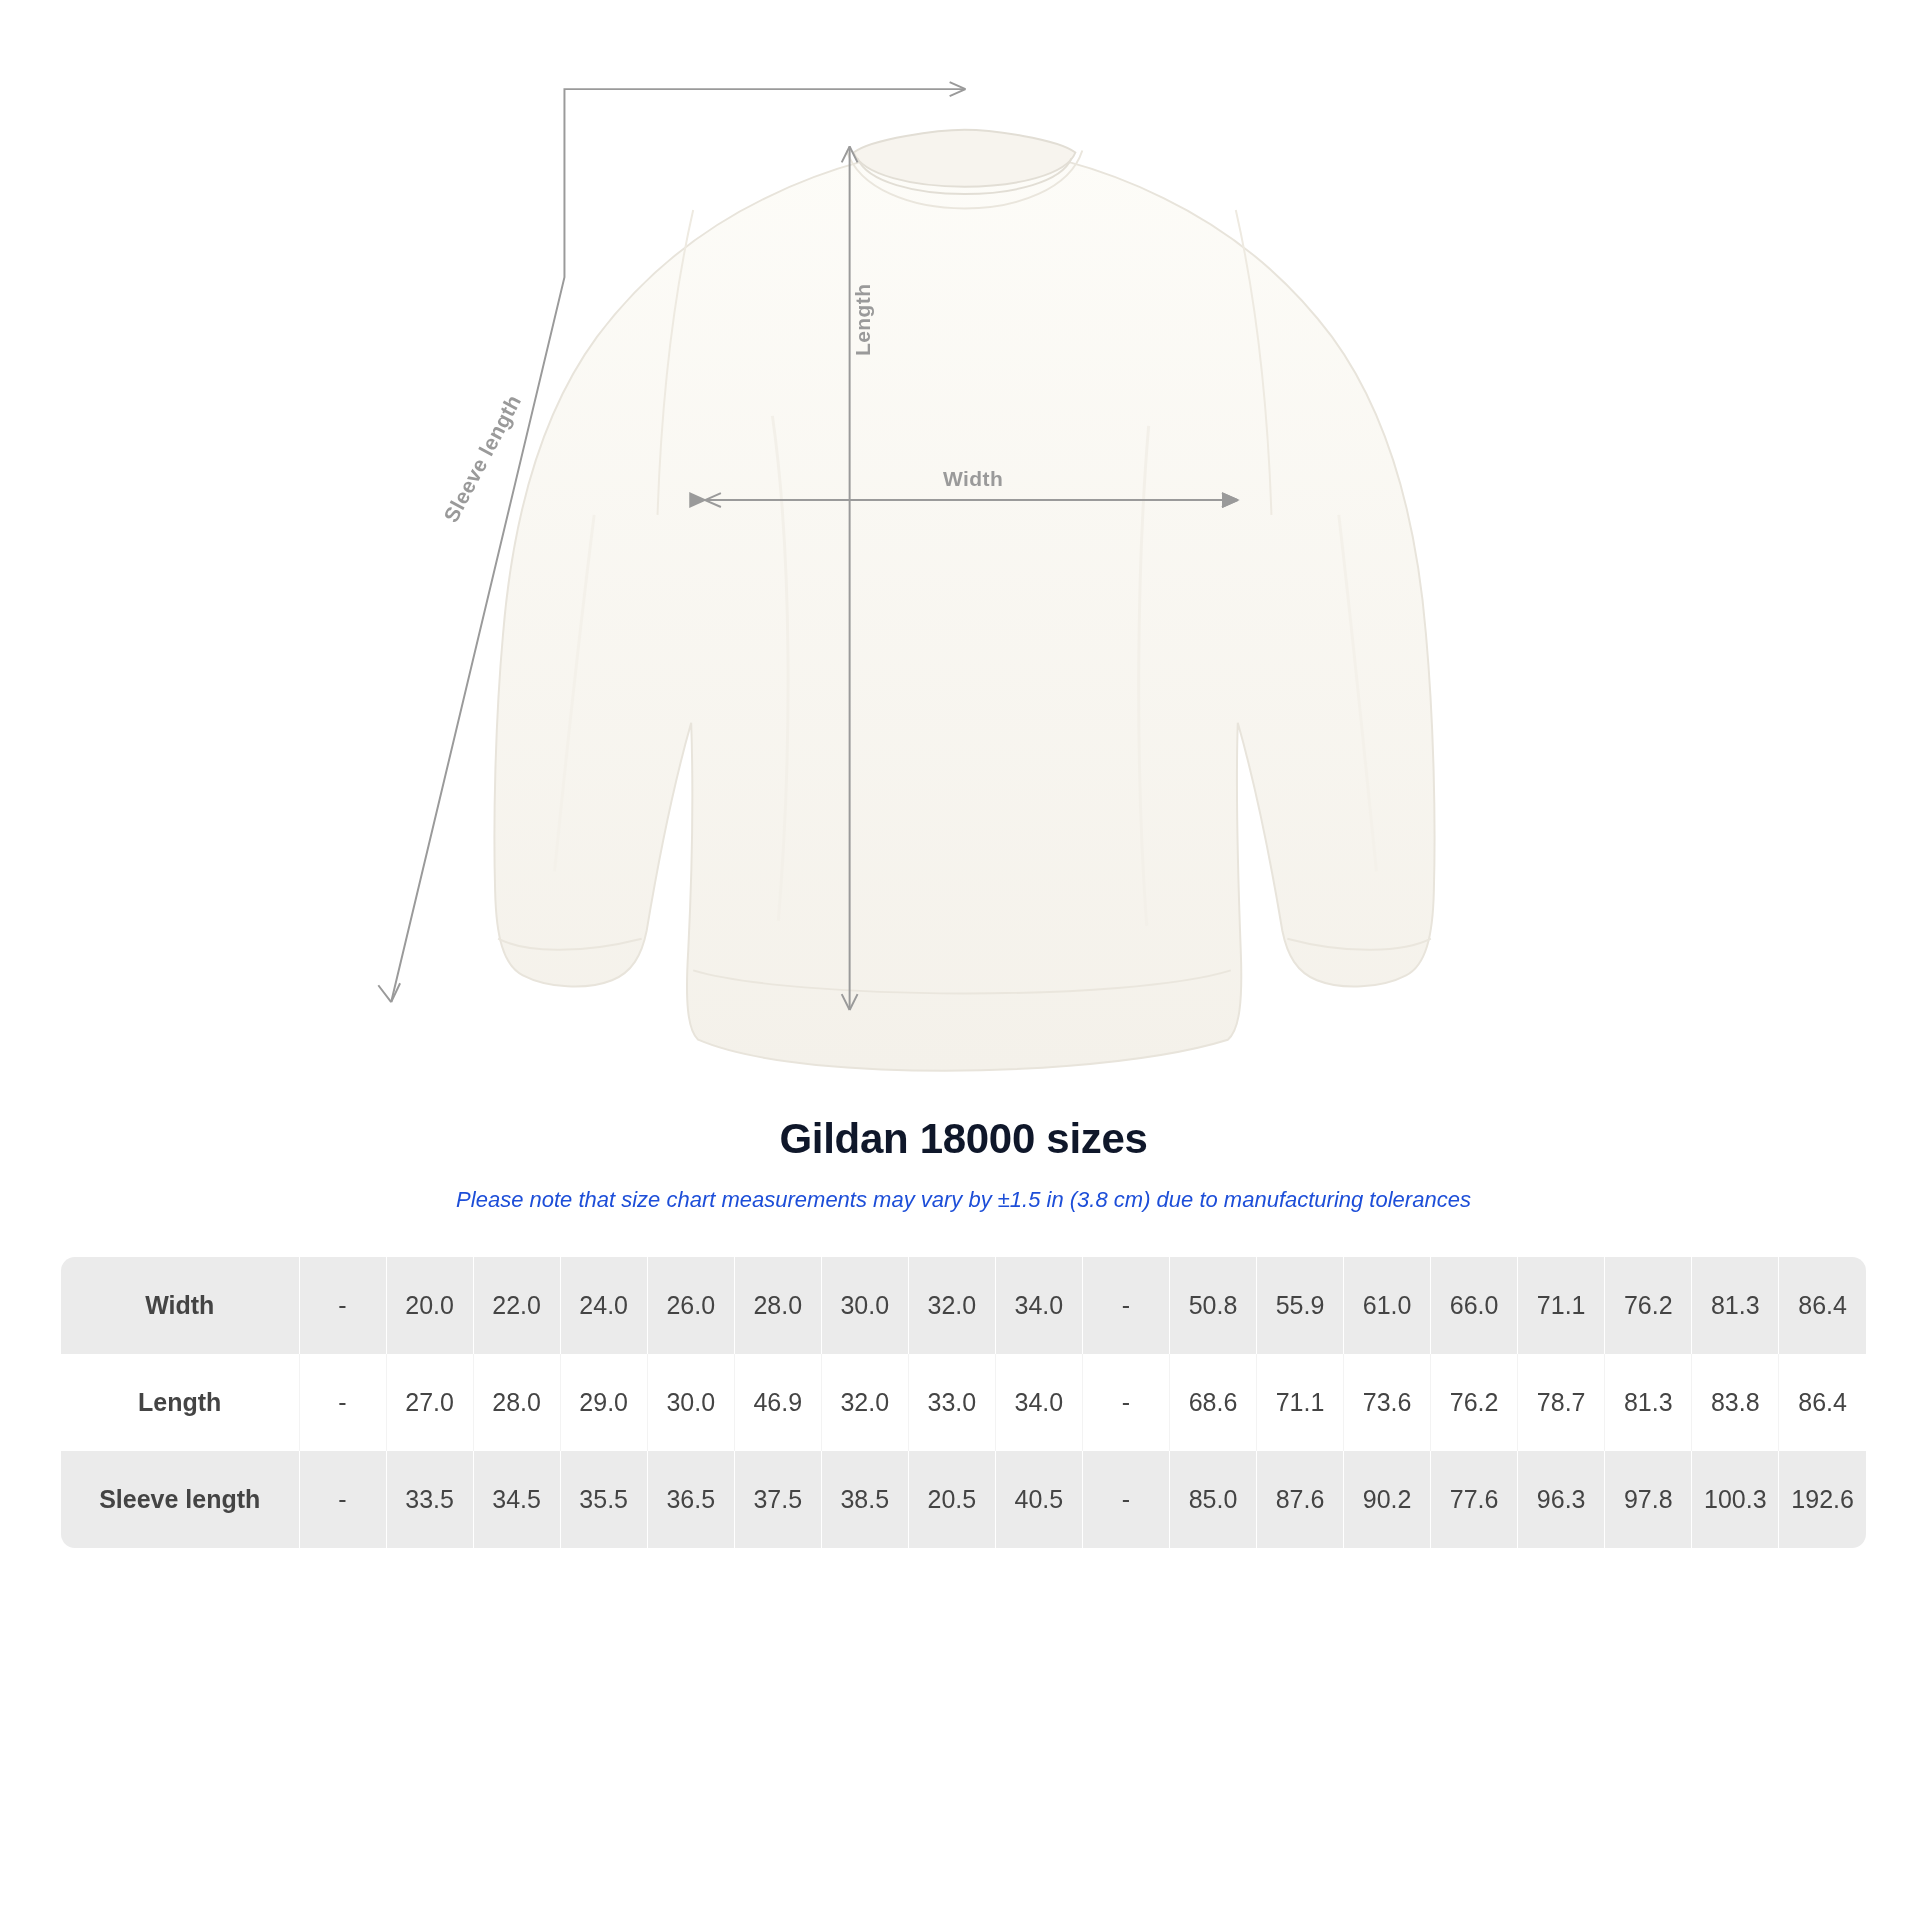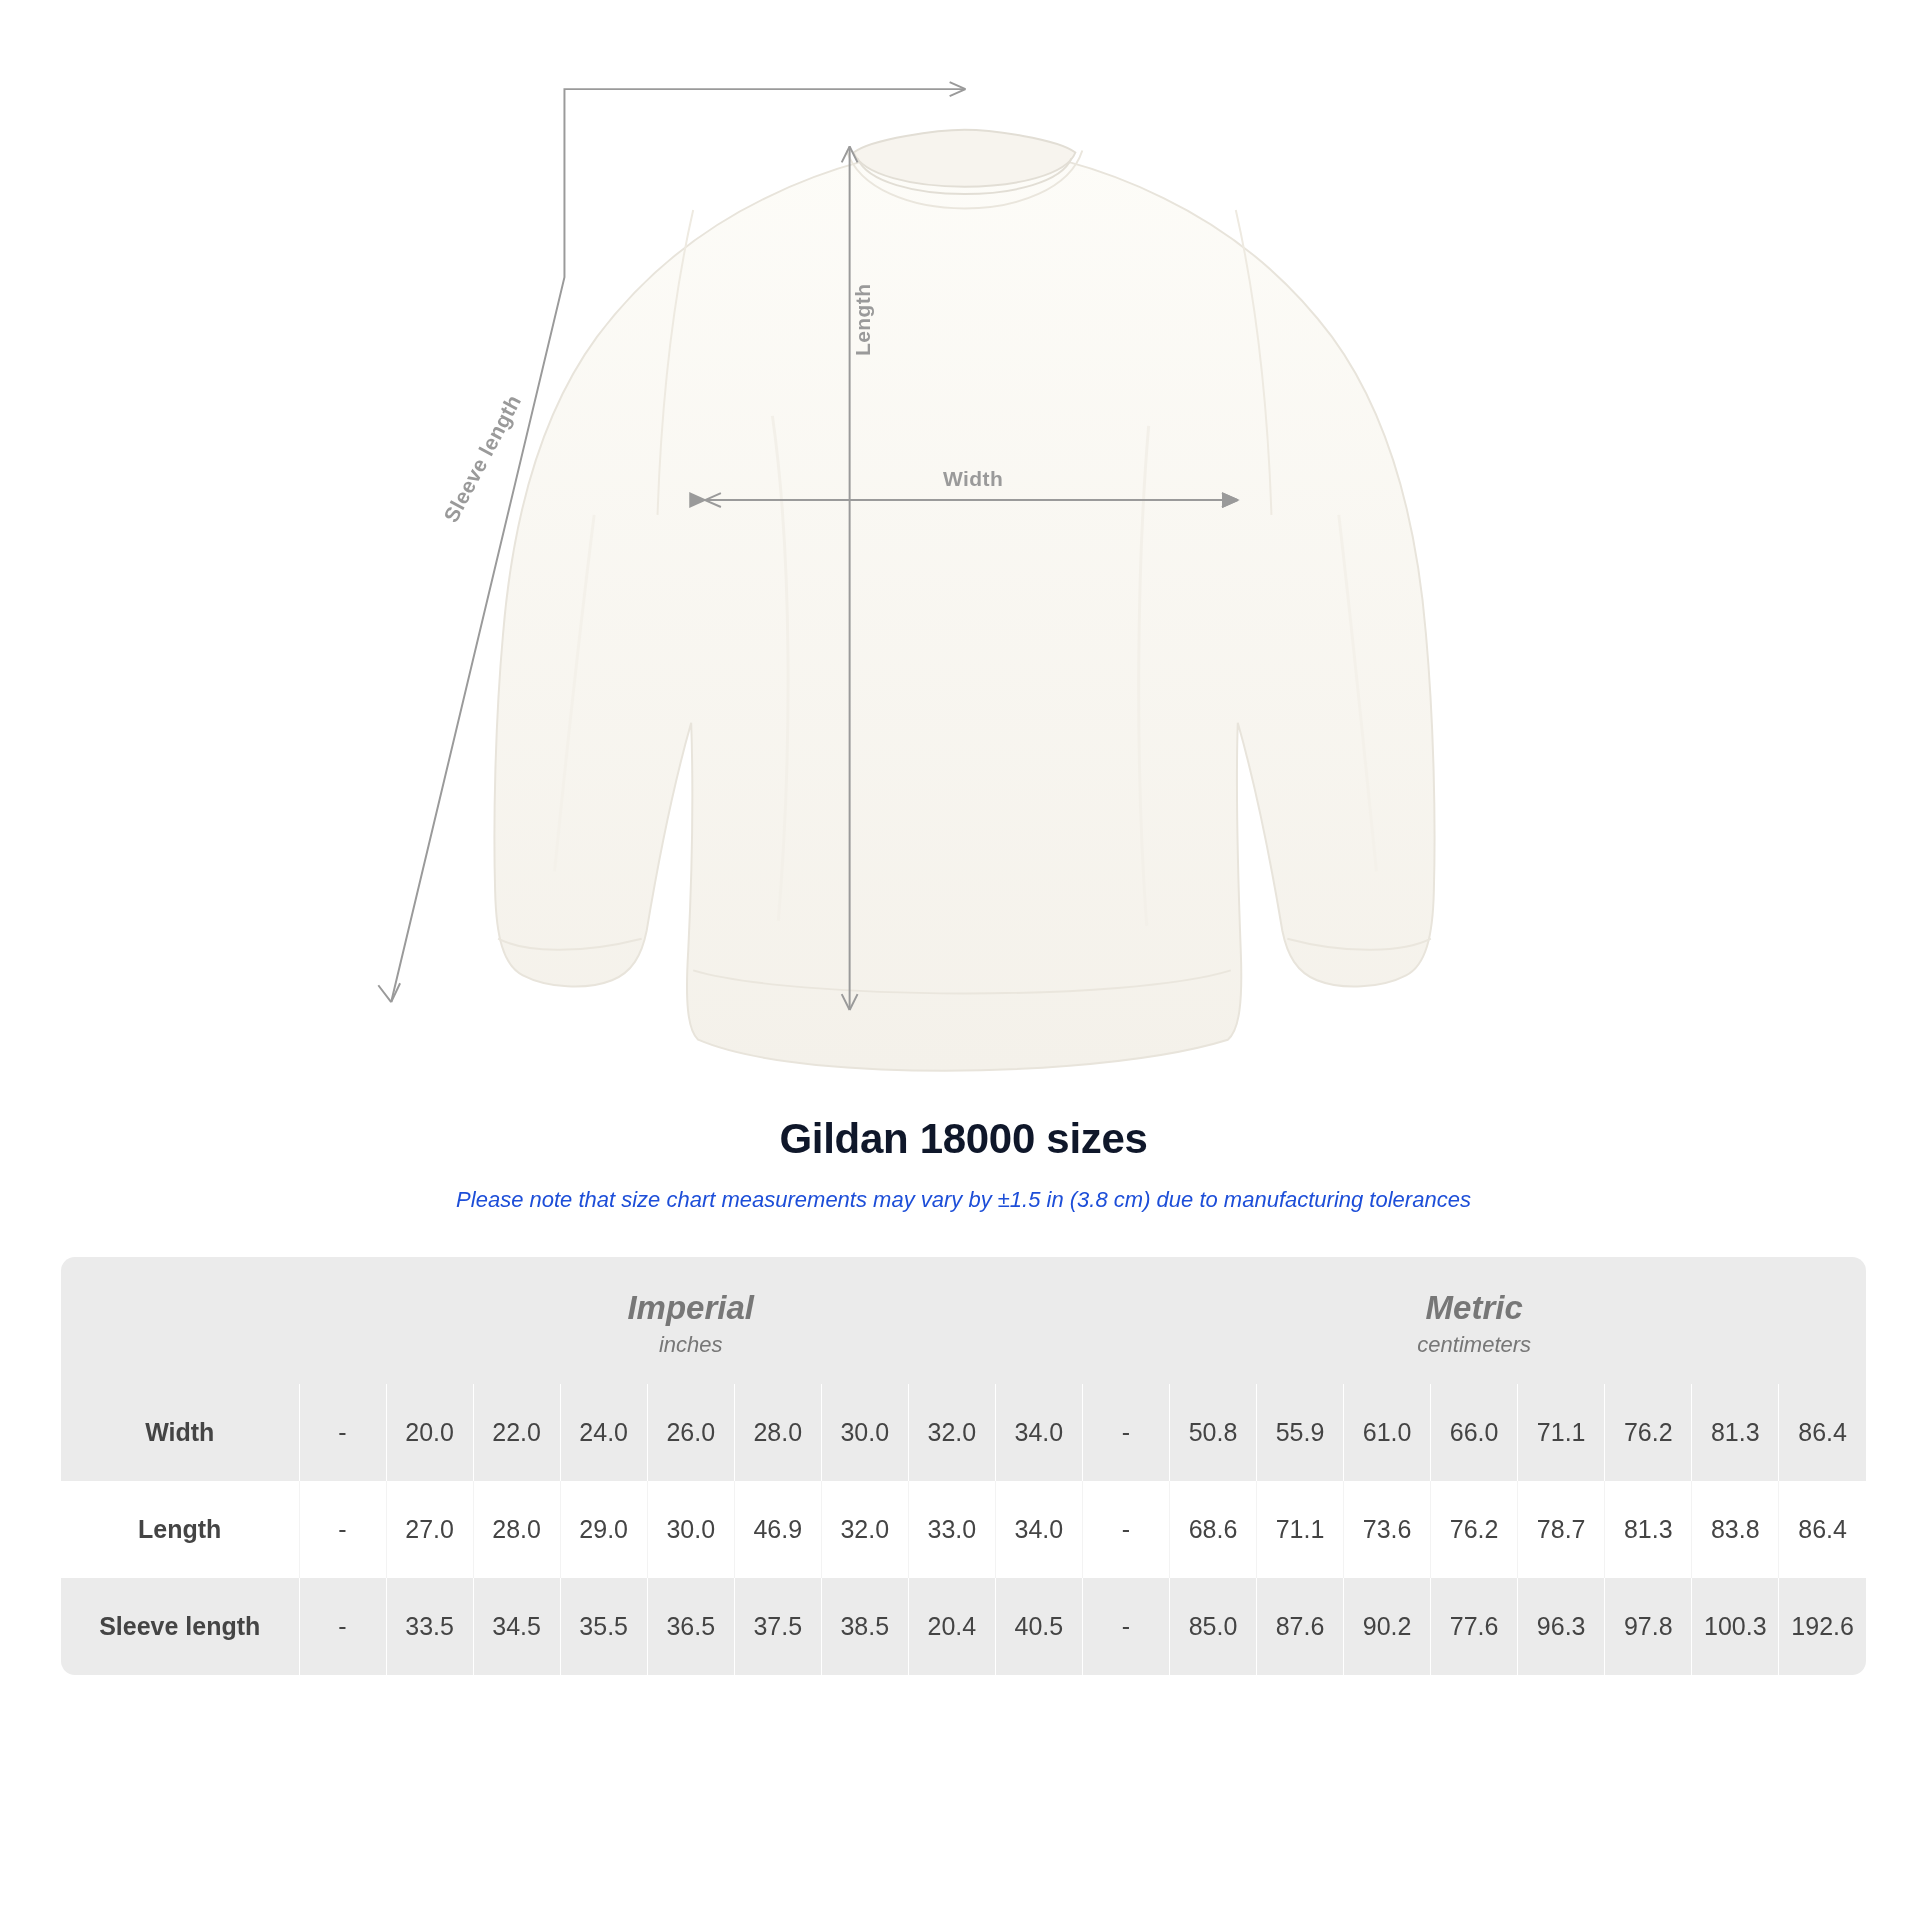--- a/index.html
+++ b/index.html
@@ -222,31 +222,20 @@
 <h1 class="chart-title">Gildan 18000 sizes</h1>
 <div class="chart-note">Please note that size chart measurements may vary by ±1.5 in (3.8 cm) due to manufacturing tolerances</div>
 
 <div class="table-wrap">
   <table class="size-table">
     <colgroup>
       <col style="width:238px">
       <col span="18">
     </colgroup>
     <tbody>
-      <tr class="unit-header">
-        <th></th>
-        <th colspan="9">
-          <div class="unit-title">Imperial</div>
-          <div class="unit-sub">inches</div>
-        </th>
-        <th colspan="9">
-          <div class="unit-title">Metric</div>
-          <div class="unit-sub">centimeters</div>
-        </th>
-      </tr>
 
 
       <tr class="r-alt">
         <td class="c-label">Width</td>
         <td>-</td>
         <td>20.0</td>
         <td>22.0</td>
         <td>24.0</td>
         <td>26.0</td>
         <td>28.0</td>
@@ -288,21 +277,21 @@
 
       <tr class="r-alt">
         <td class="c-label">Sleeve length</td>
         <td>-</td>
         <td>33.5</td>
         <td>34.5</td>
         <td>35.5</td>
         <td>36.5</td>
         <td>37.5</td>
         <td>38.5</td>
-        <td>20.4</td>
+        <td>20.5</td>
         <td>40.5</td>
         <td>-</td>
         <td>85.0</td>
         <td>87.6</td>
         <td>90.2</td>
         <td>77.6</td>
         <td>96.3</td>
         <td>97.8</td>
         <td>100.3</td>
         <td>192.6</td>

